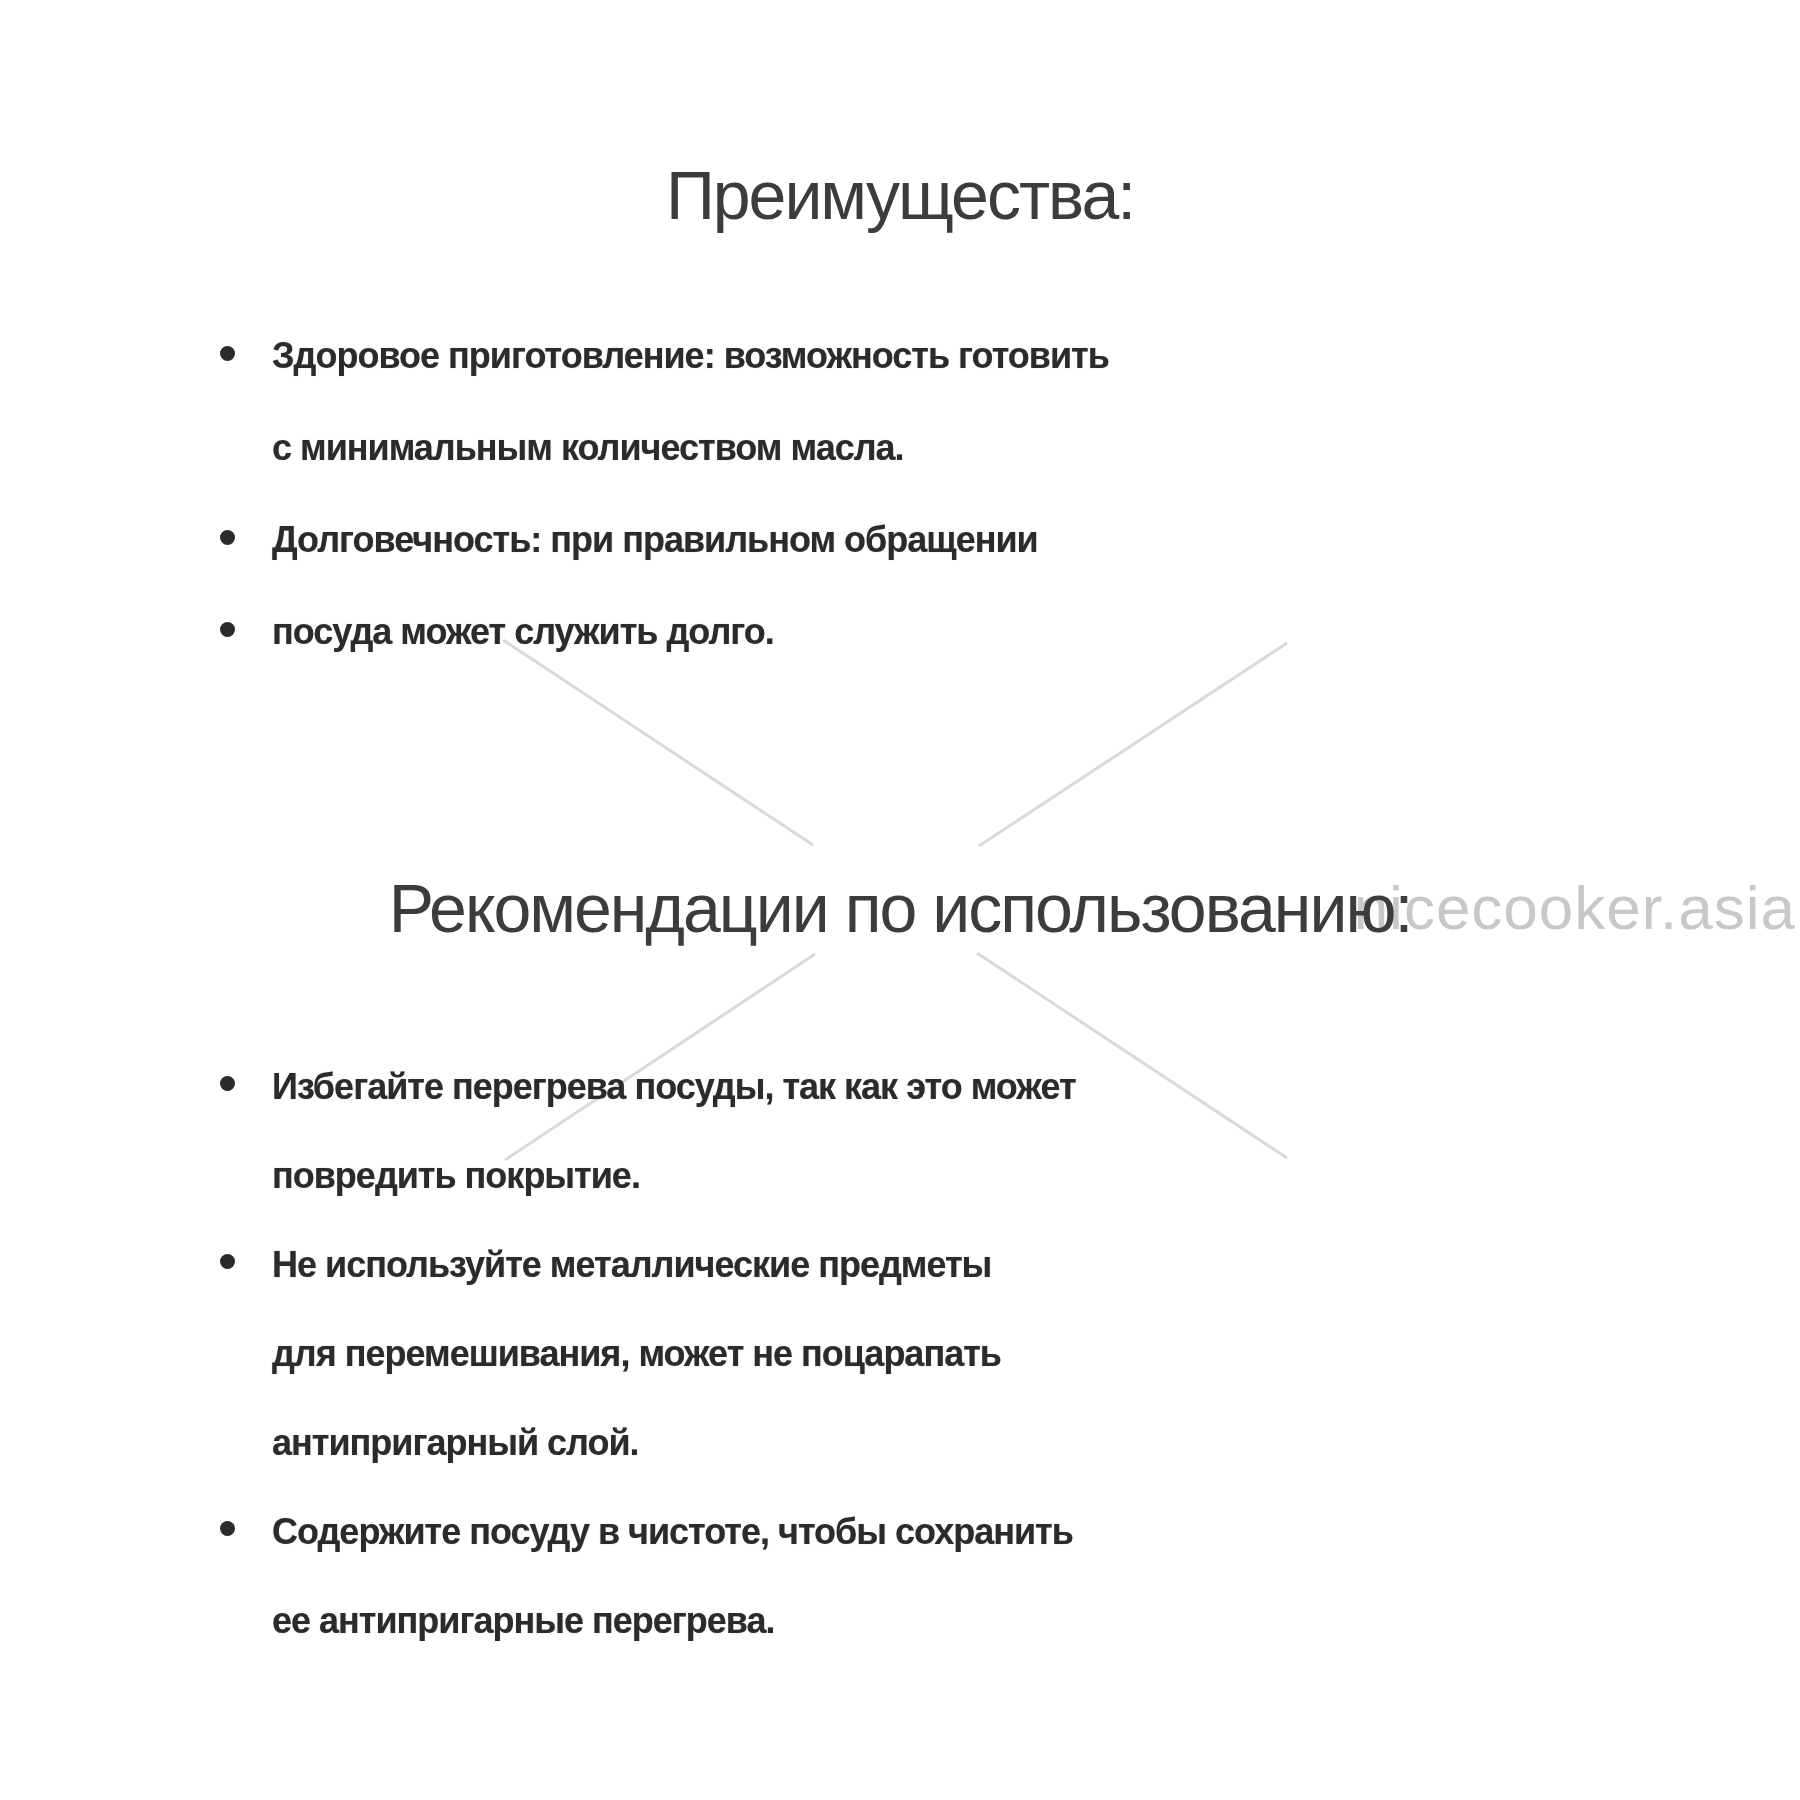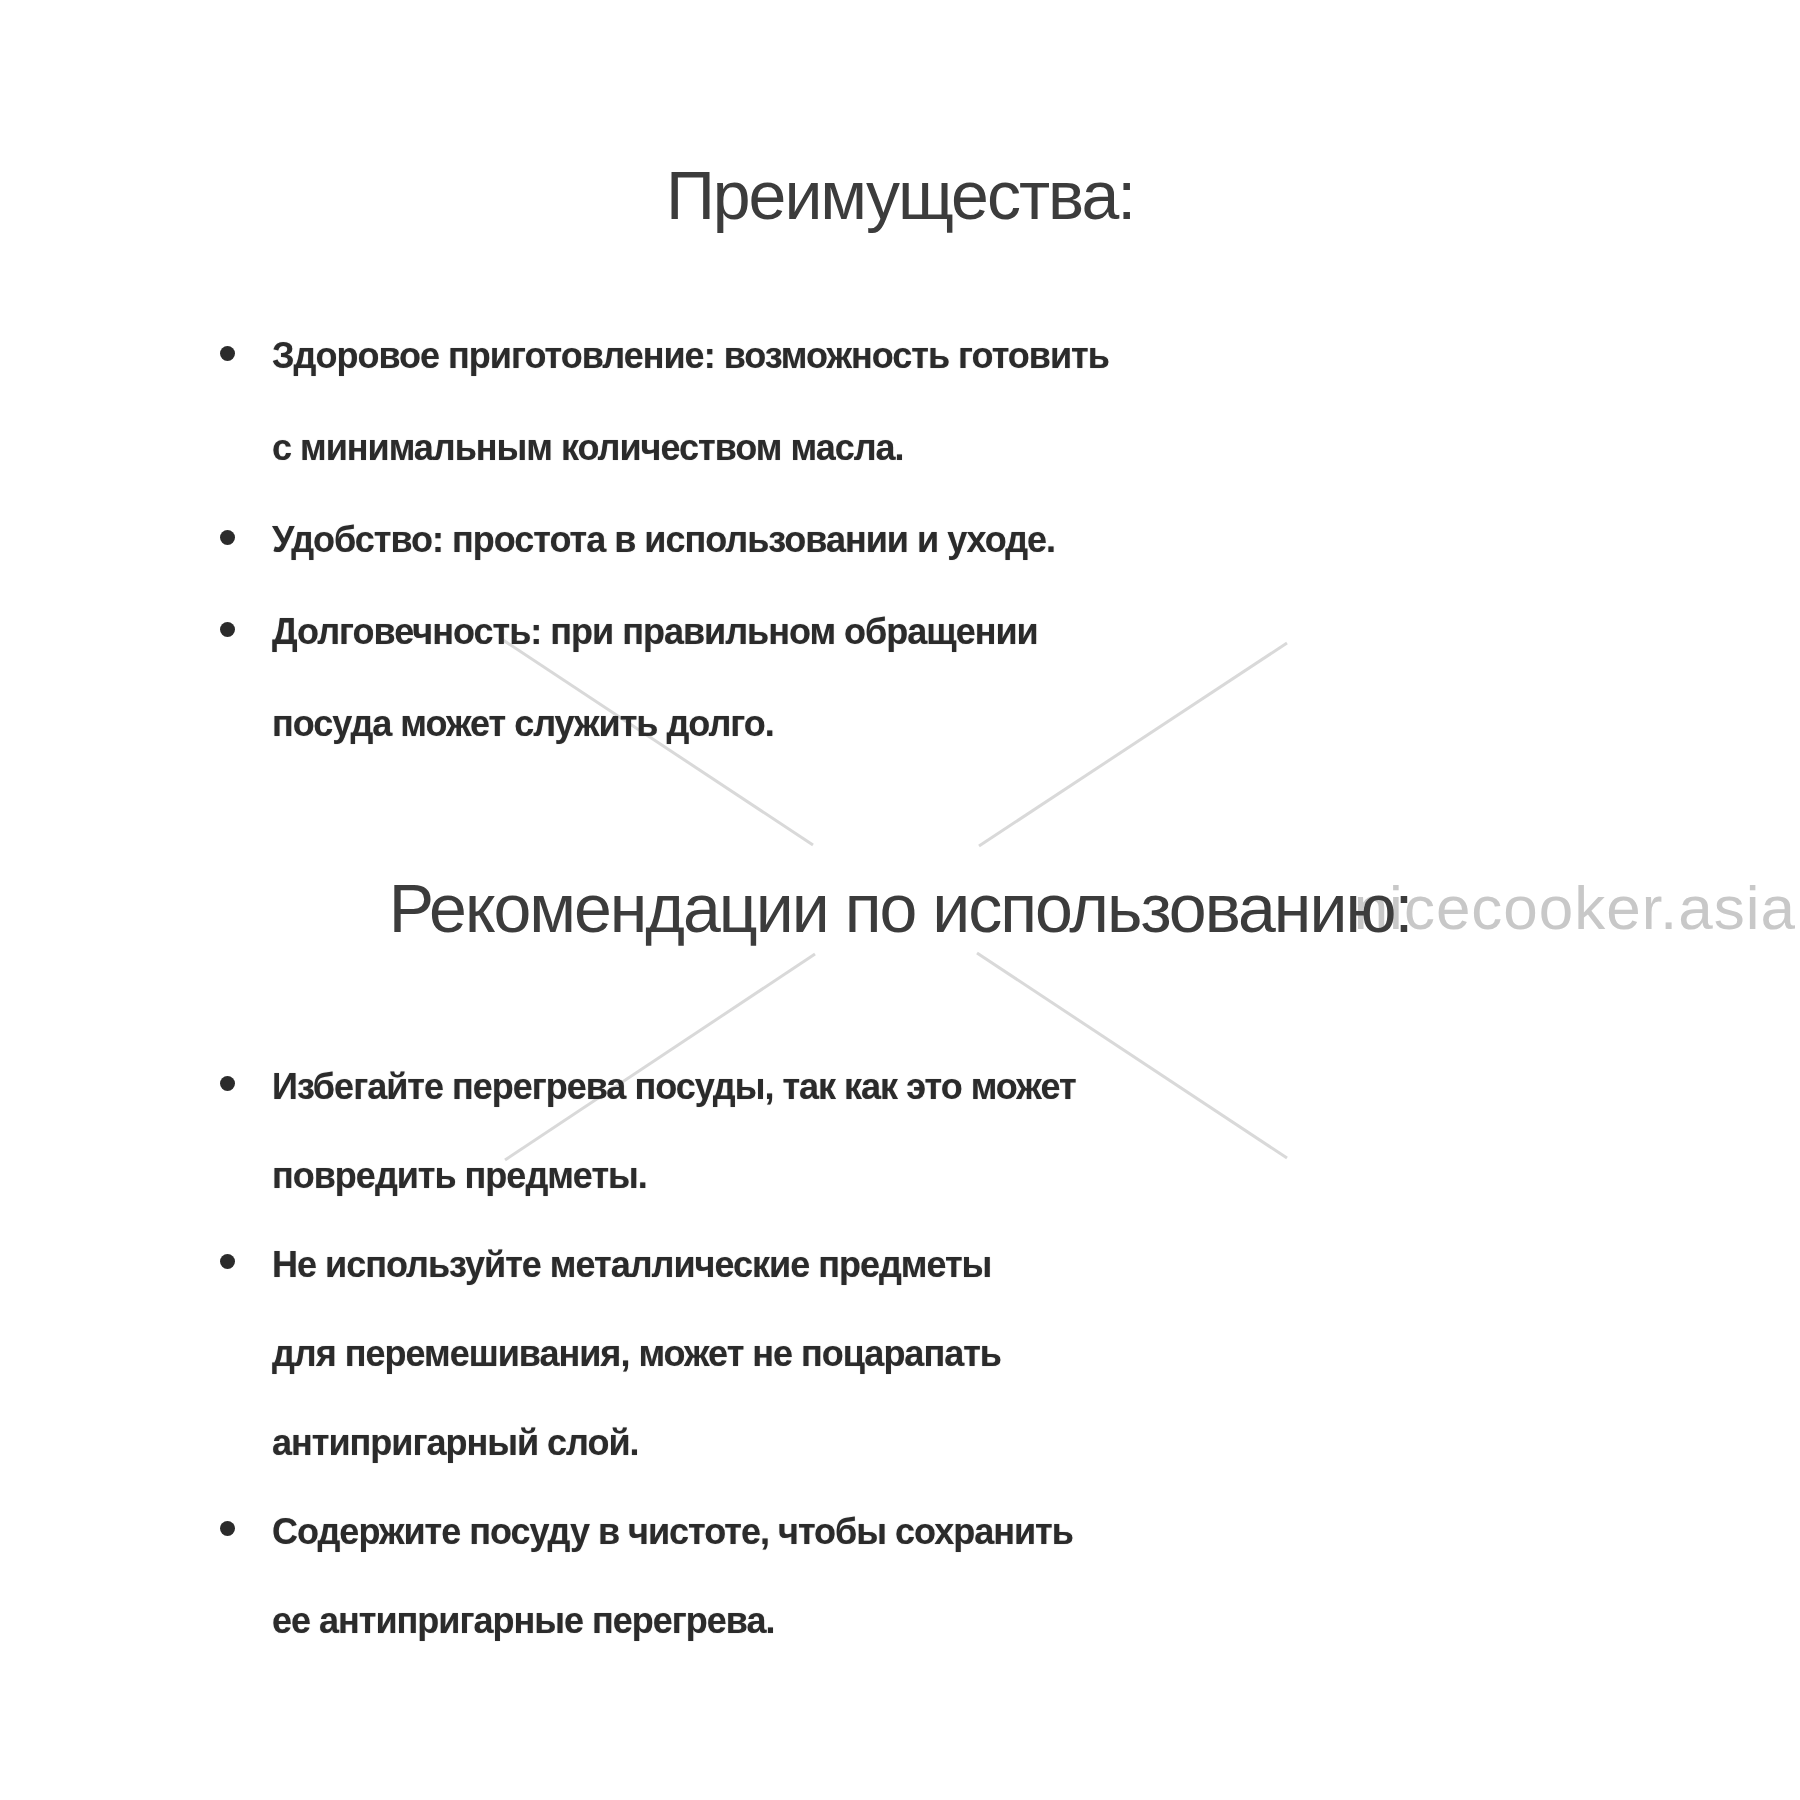--- a/index.html
+++ b/index.html
@@ -87,33 +87,32 @@
   <div id="watermark-text">nicecooker.asia</div>
 
   <div class="heading" id="heading-advantages">Преимущества:</div>
 
   <span class="dot" id="dot-a1"></span>
   <span class="dot" id="dot-a2"></span>
   <span class="dot" id="dot-a3"></span>
   <div class="list" id="list-advantages">
     <span class="line">Здоровое приготовление: возможность готовить</span>
     <span class="line">с минимальным количеством масла.</span>
-    <span class="line">Удобство: простота в использовании и уходе.</span>
     <span class="line">Долговечность: при правильном обращении</span>
     <span class="line">посуда может служить долго.</span>
   </div>
 
   <div class="heading" id="heading-recommendations">Рекомендации по использованию:</div>
 
   <span class="dot" id="dot-r1"></span>
   <span class="dot" id="dot-r2"></span>
   <span class="dot" id="dot-r3"></span>
   <div class="list" id="list-recommendations">
     <span class="line">Избегайте перегрева посуды, так как это может</span>
-    <span class="line">повредить предметы.</span>
+    <span class="line">повредить покрытие.</span>
     <span class="line">Не используйте металлические предметы</span>
     <span class="line">для перемешивания, может не поцарапать</span>
     <span class="line">антипригарный слой.</span>
     <span class="line">Содержите посуду в чистоте, чтобы сохранить</span>
     <span class="line">ее антипригарные перегрева.</span>
   </div>
 
 </div>
 
 </body></html>

